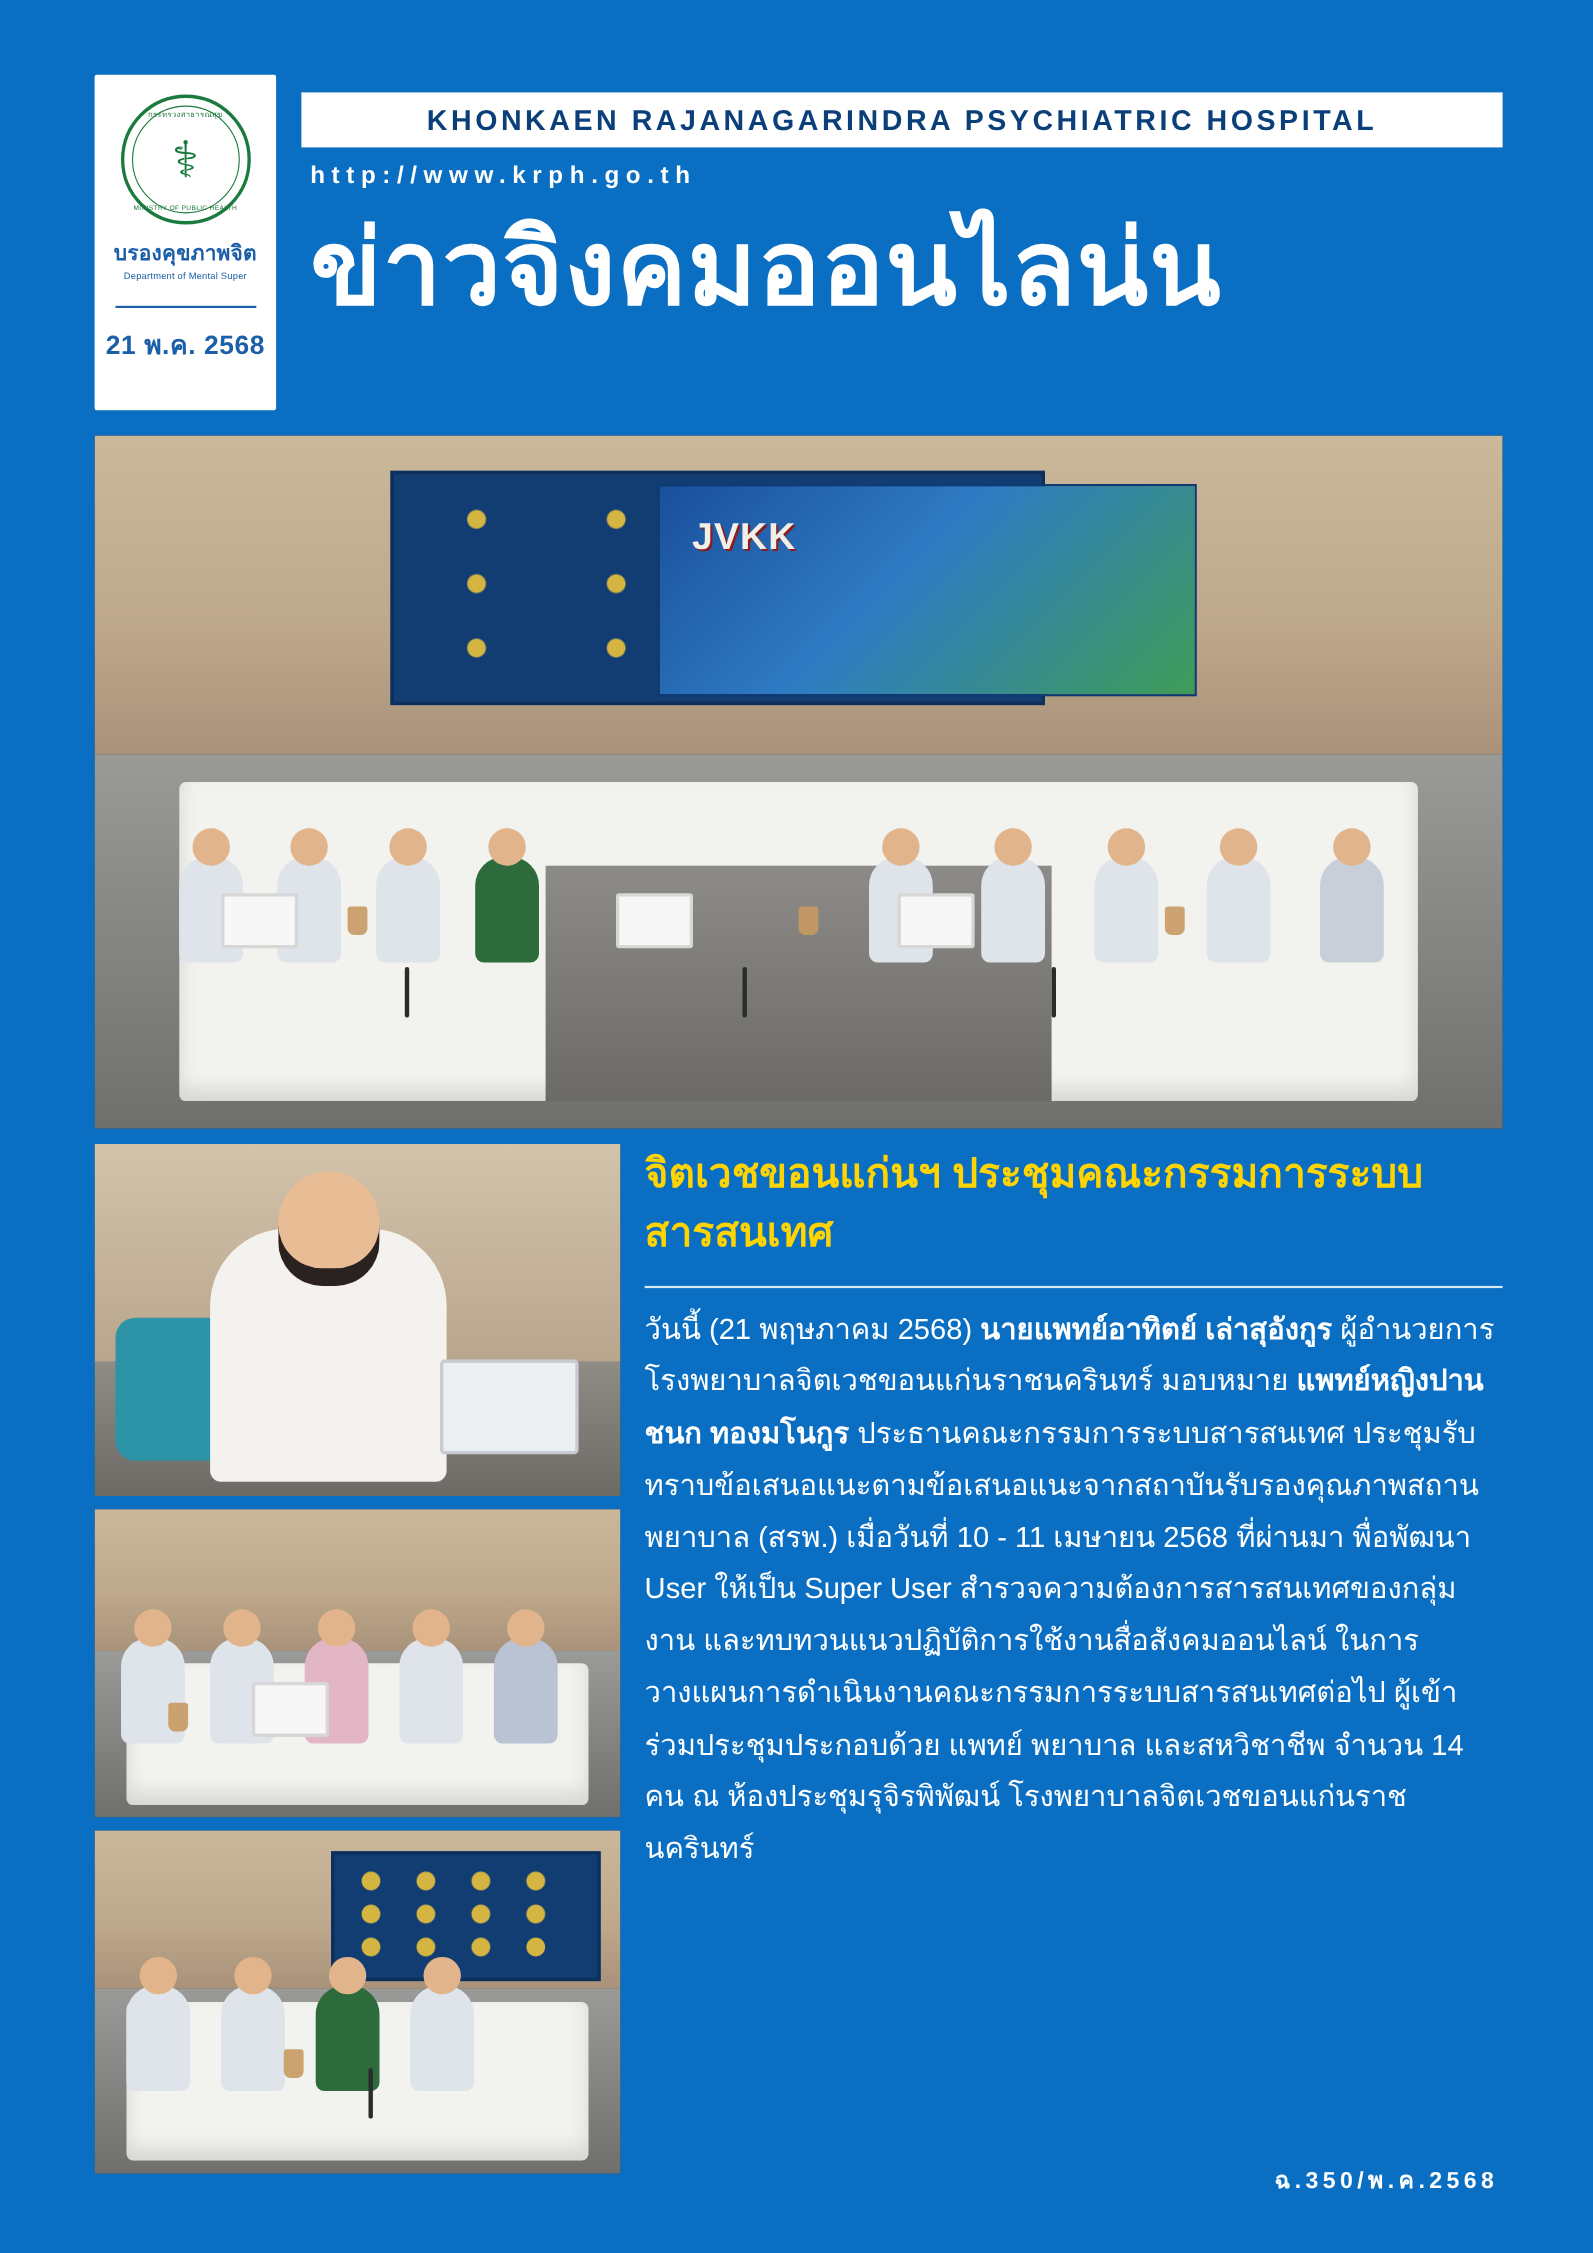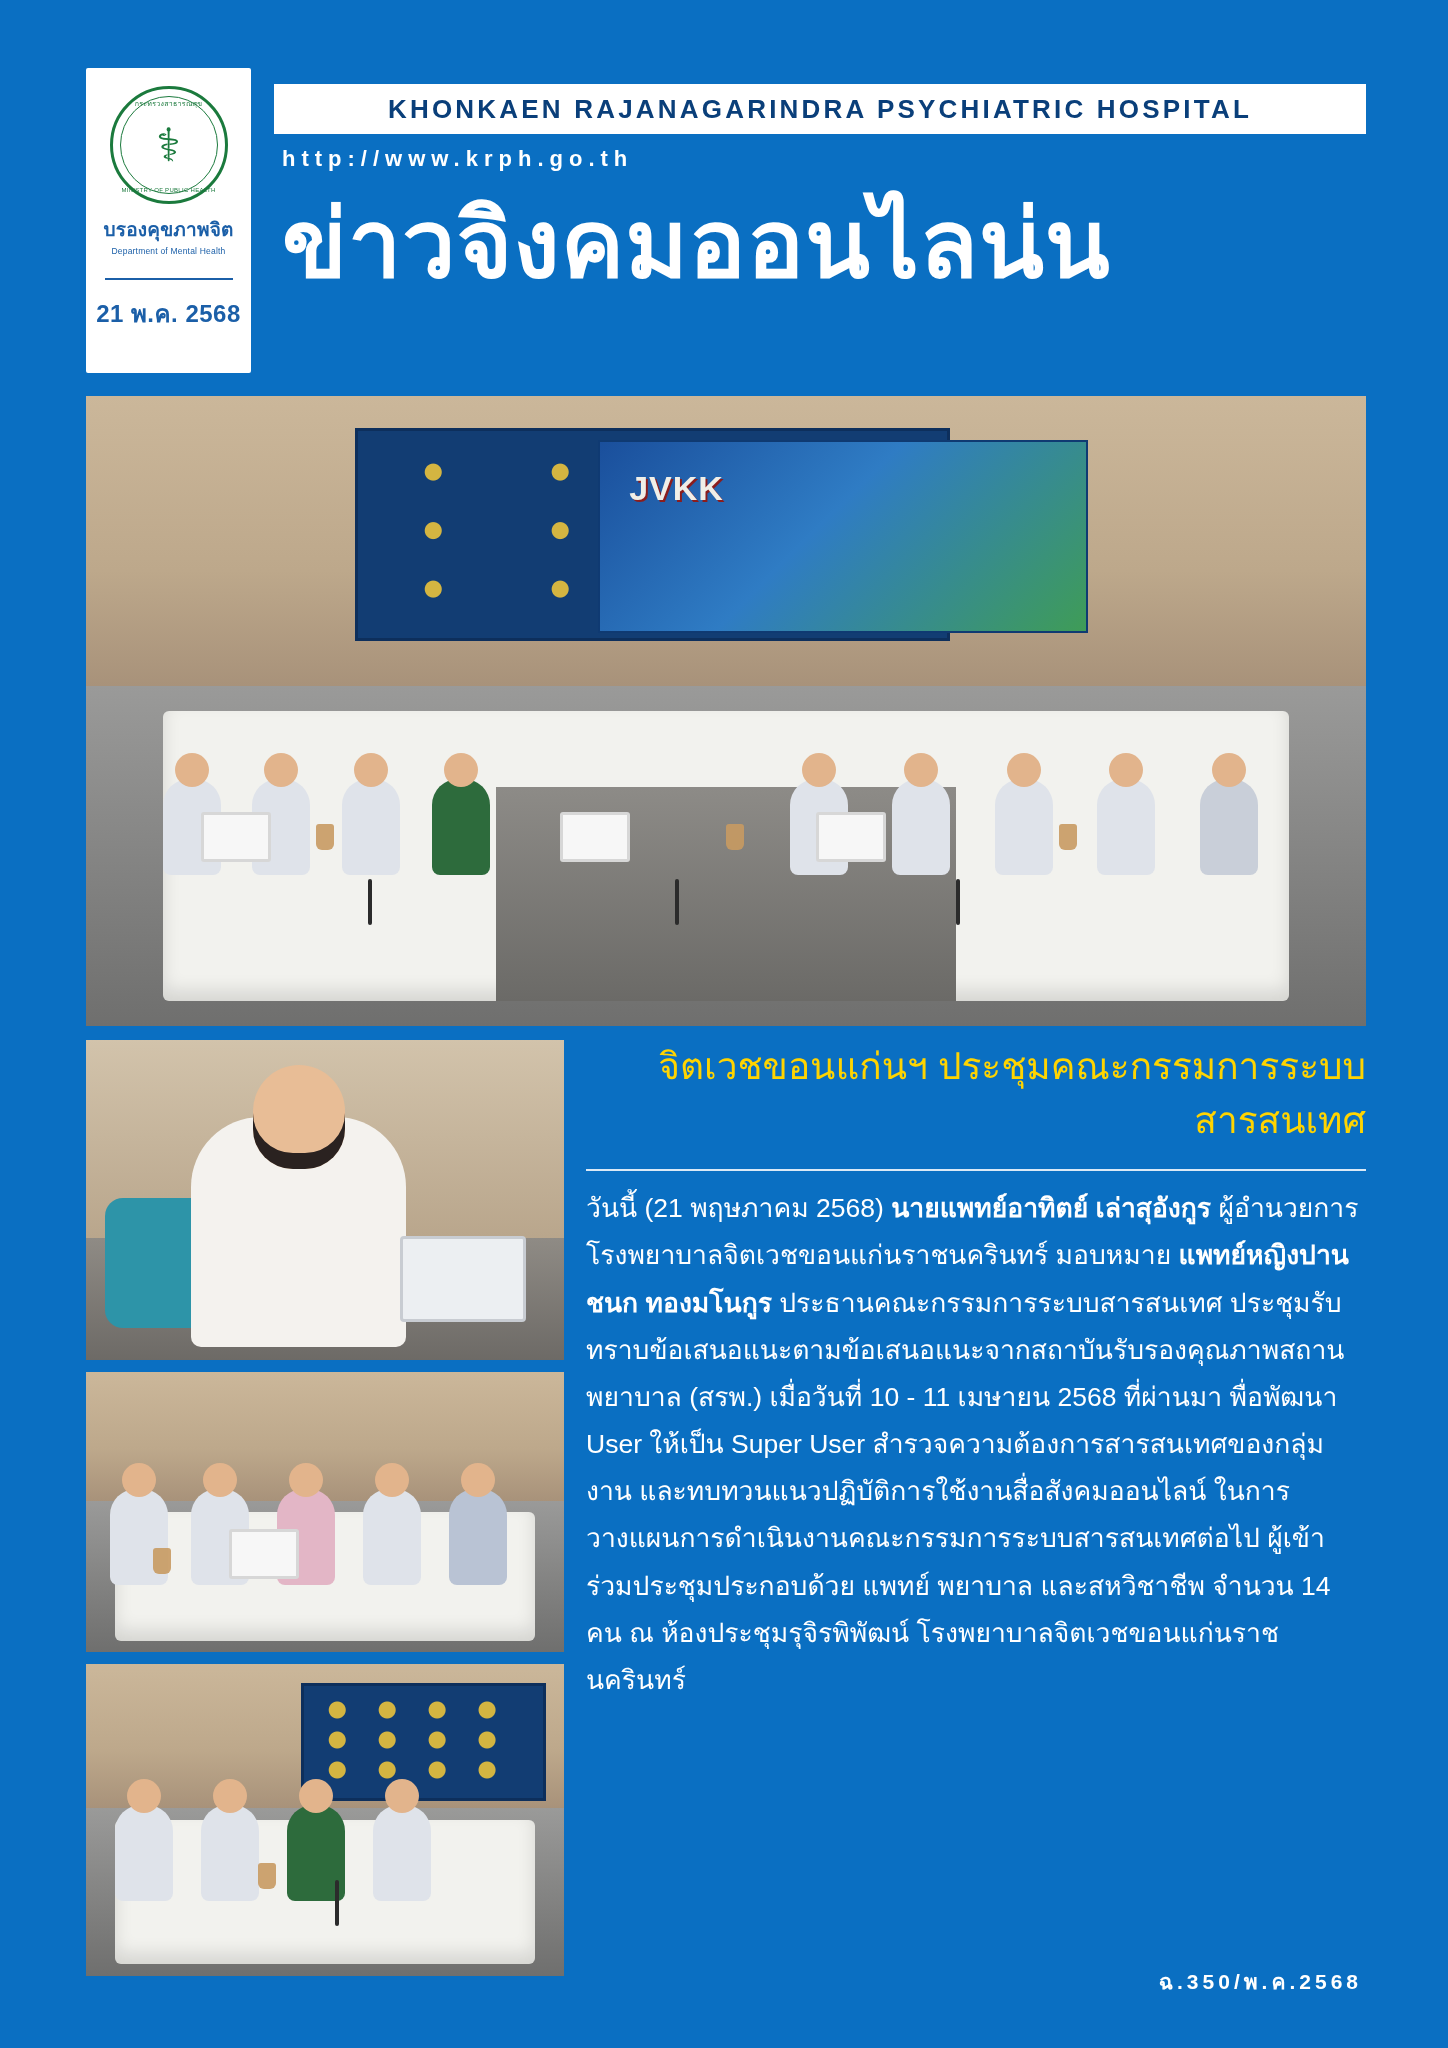--- a/index.html
+++ b/index.html
@@ -371,25 +371,24 @@
 
   
   .article {
     position: absolute;
     left: 586px;
     top: 1040px;
     width: 780px;
   }
   .headline {
     font-size: 37px;
-    font-weight: normal;
+    font-weight: bold;
     color: #ffd400;
     line-height: 1.45;
     margin: 0;
-    text-align: right;
   }
   .rule {
     margin: 22px 0 14px 0;
     height: 2px;
     background: rgba(255,255,255,0.85);
     width: 100%;
   }
   .body-text {
     font-size: 26.5px;
     color: #ffffff;
@@ -416,21 +415,21 @@
 
   <div class="header">
 
     <div class="logo-box">
       <div class="seal">
         <div class="seal-top-text">กระทรวงสาธารณสุข</div>
         <div class="seal-glyph">⚕</div>
         <div class="seal-bottom-text">MINISTRY OF PUBLIC HEALTH</div>
       </div>
       <div class="dept-th">บรองคุขภาพจิต</div>
-      <div class="dept-en">Department of Mental Health</div>
+      <div class="dept-en">Department of Mental Super</div>
       <div class="date-divider"></div>
       <div class="issue-date">21 พ.ค. 2568</div>
     </div>
 
     <div class="title-bar">
       <span>KHONKAEN RAJANAGARINDRA PSYCHIATRIC HOSPITAL</span>
     </div>
 
     <div class="site-url">http://www.krph.go.th</div>
 

